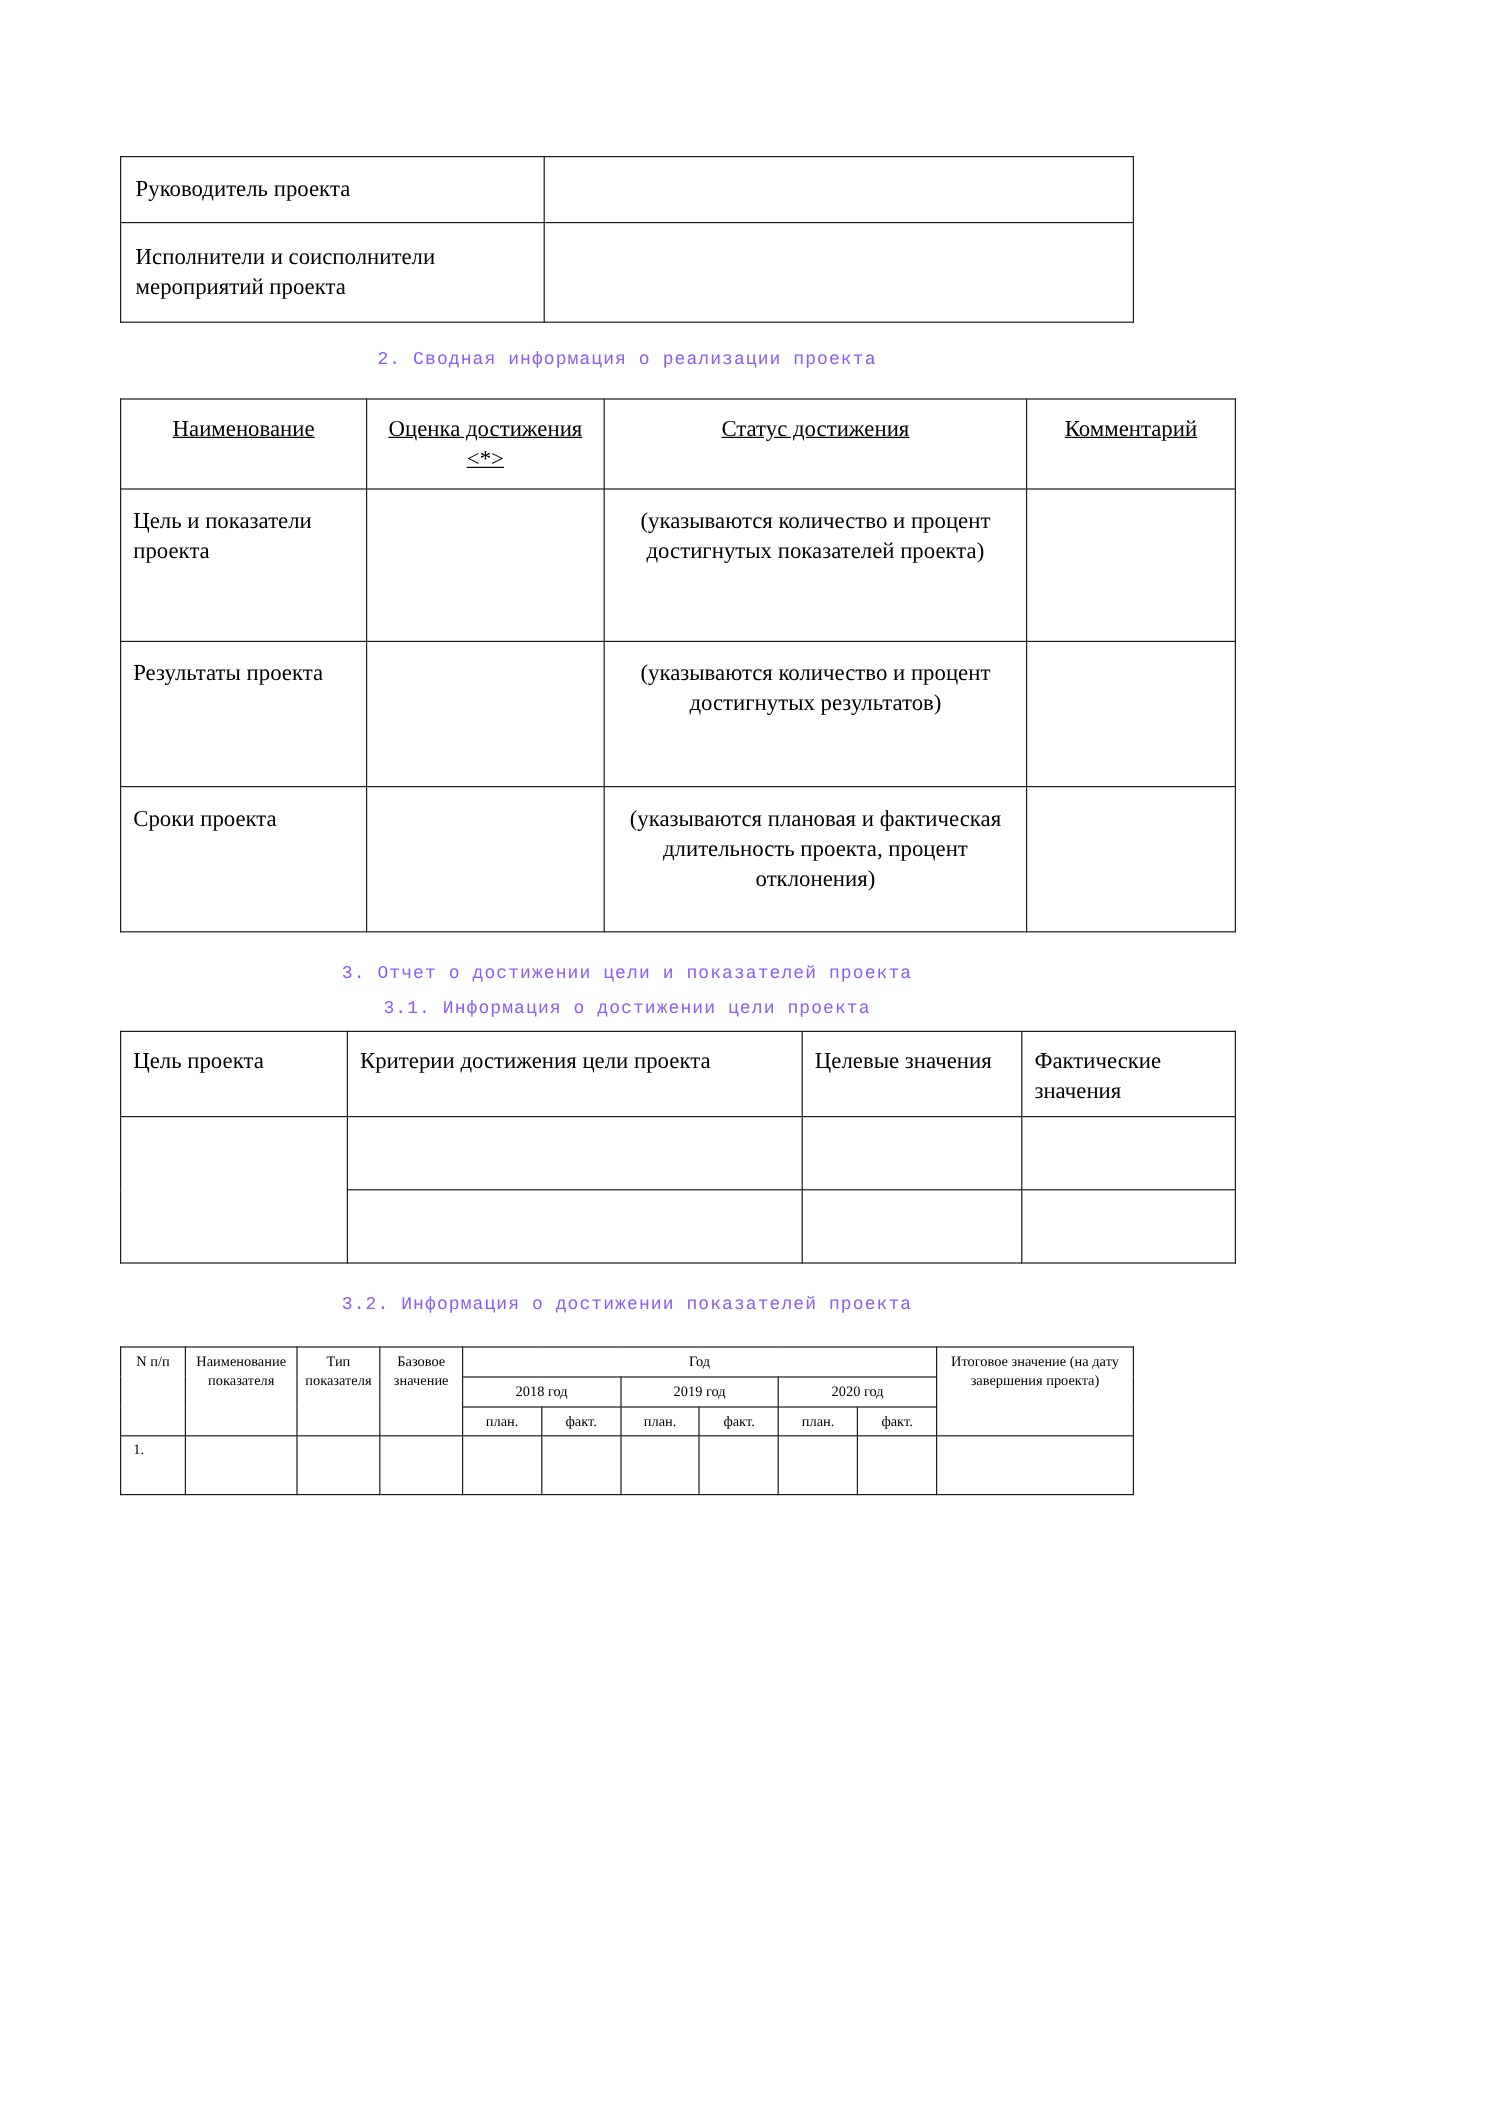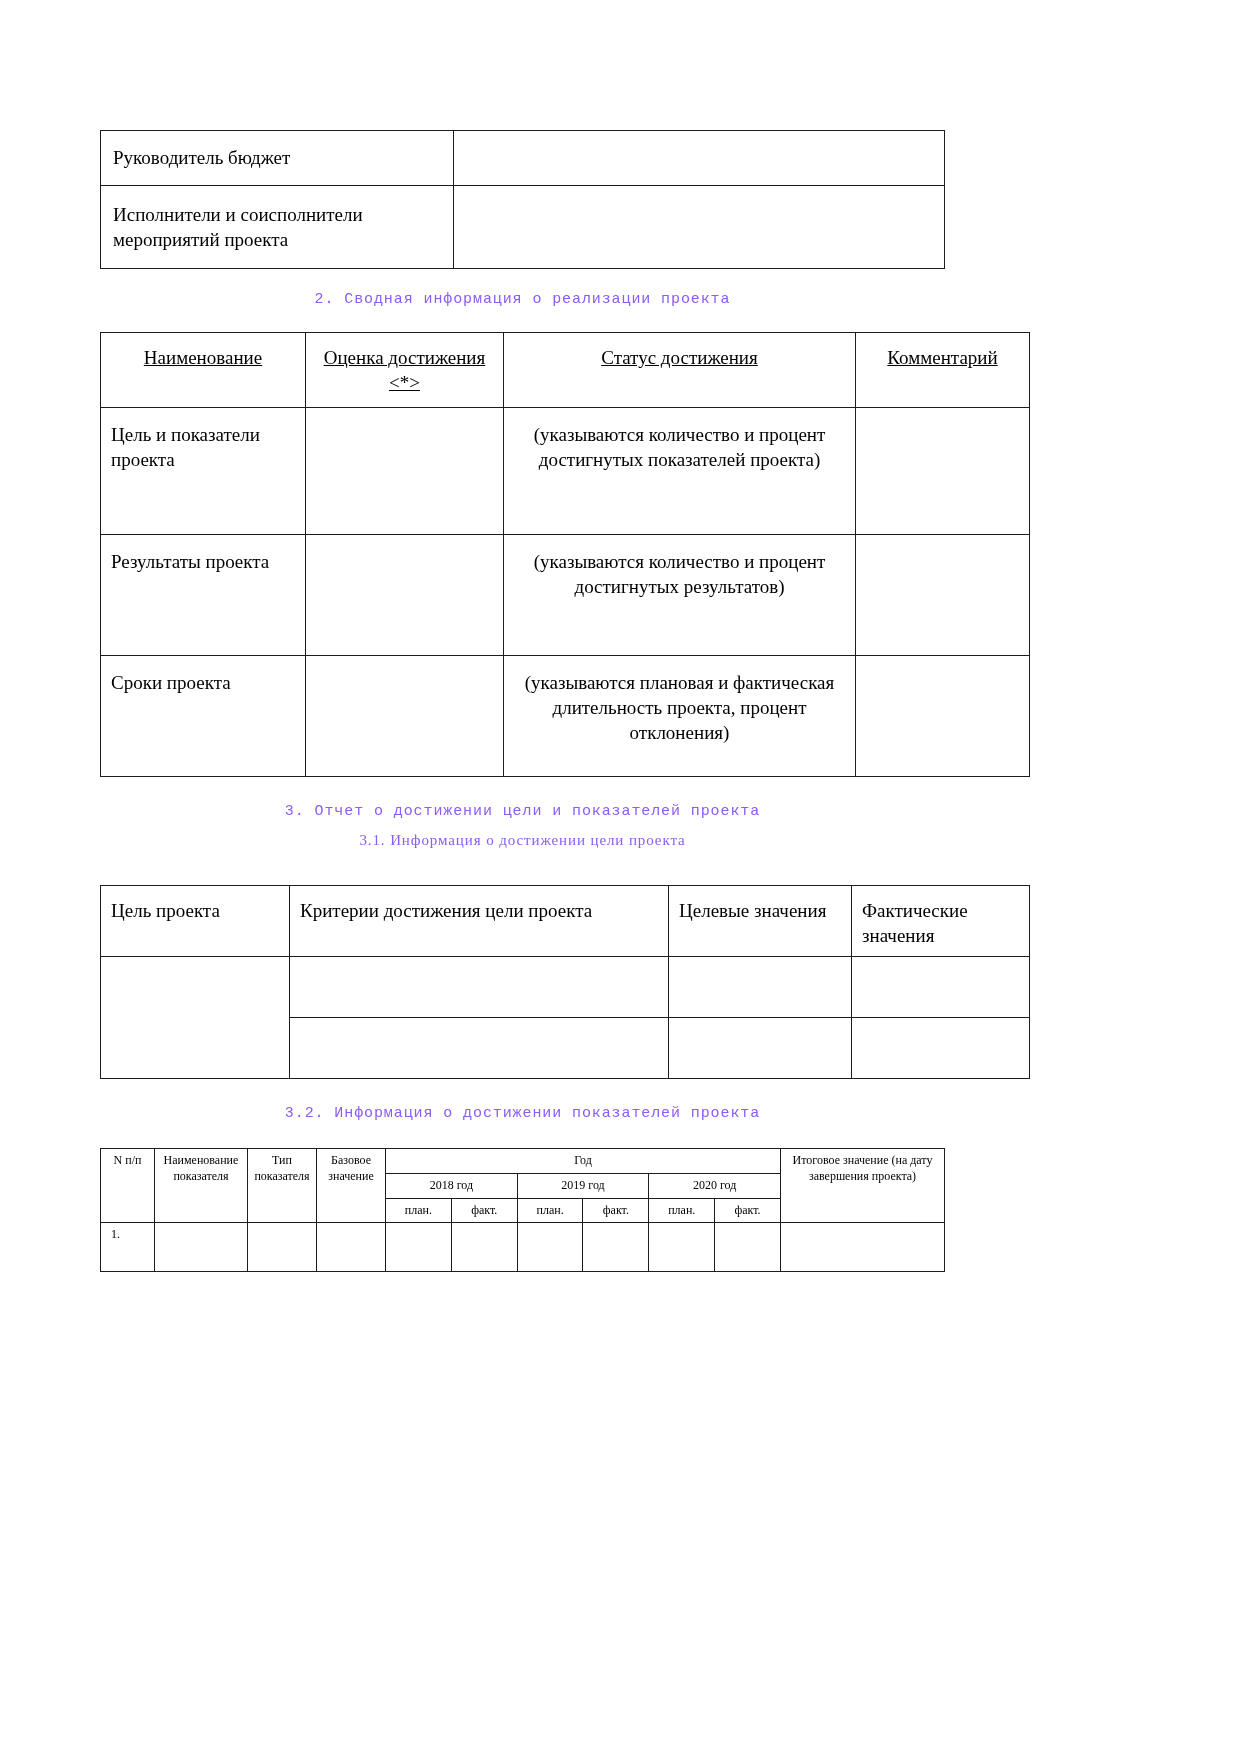--- a/index.html
+++ b/index.html
@@ -32,21 +32,21 @@
   .section-heading {
     font-family: "Liberation Mono", "DejaVu Sans Mono", monospace;
     font-size: 15px;
     letter-spacing: 0.9px;
     text-align: center;
     color: #8b5cf6;
     white-space: pre;
   }
   .h-gap-a { margin: 22px 0 24px 0; }
   .h-gap-b { margin: 26px 0 8px 0; }
-  .h-gap-c { margin: 12px 0 36px 0; font-family: Liberation Serif, serif; }
+  .h-gap-c { margin: 12px 0 10px 0; }
   .h-gap-d { margin: 26px 0 26px 0; }
 
   
   table {
     border-collapse: collapse;
     width: 845px;
     table-layout: fixed;
   }
   table td, table th {
     border: 1.6px solid #1c1c1c;
@@ -134,21 +134,21 @@
 </style>
 </head>
 <body>
 
 <div class="page">
   <div class="content">
 
     <table id="table-responsible">
       <tbody>
         <tr>
-          <td class="label">Руководитель бюджет</td>
+          <td class="label">Руководитель проекта</td>
           <td class="blank"></td>
         </tr>
         <tr class="tall">
           <td class="label">Исполнители и соисполнители мероприятий проекта</td>
           <td class="blank"></td>
         </tr>
       </tbody>
     </table>
 
     <div class="section-heading h-gap-a">2. Сводная информация о реализации проекта</div>

